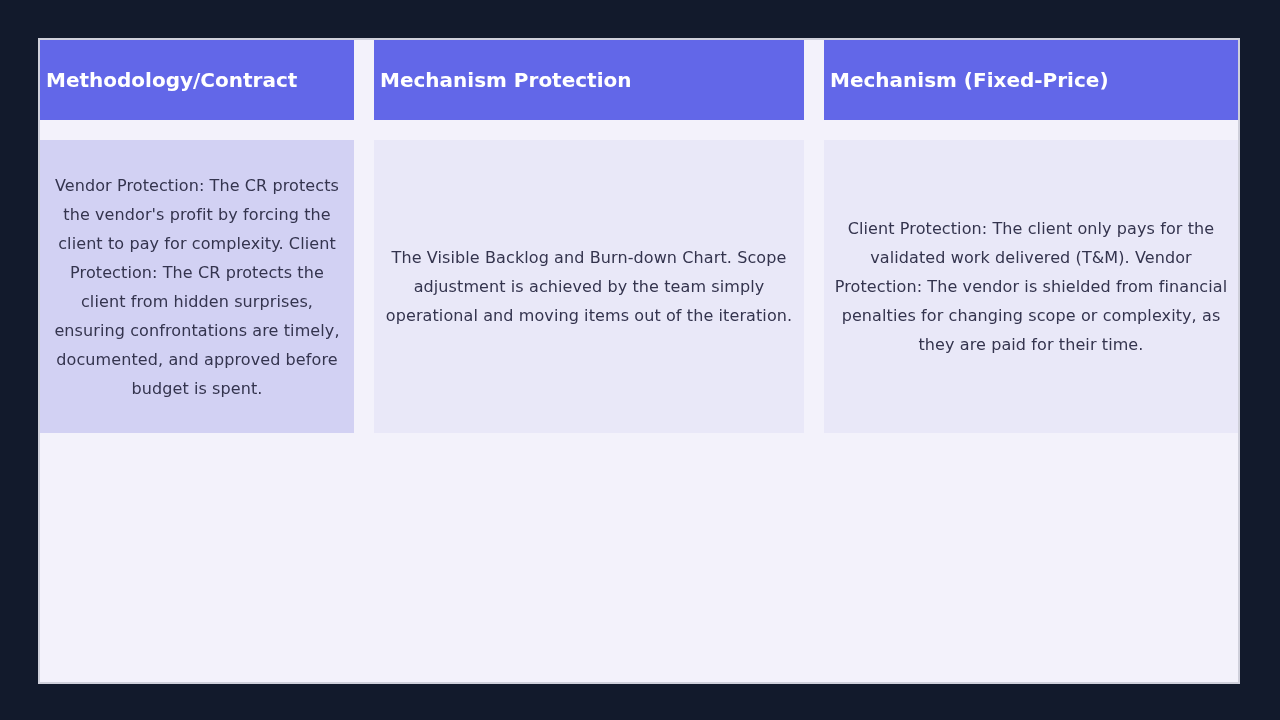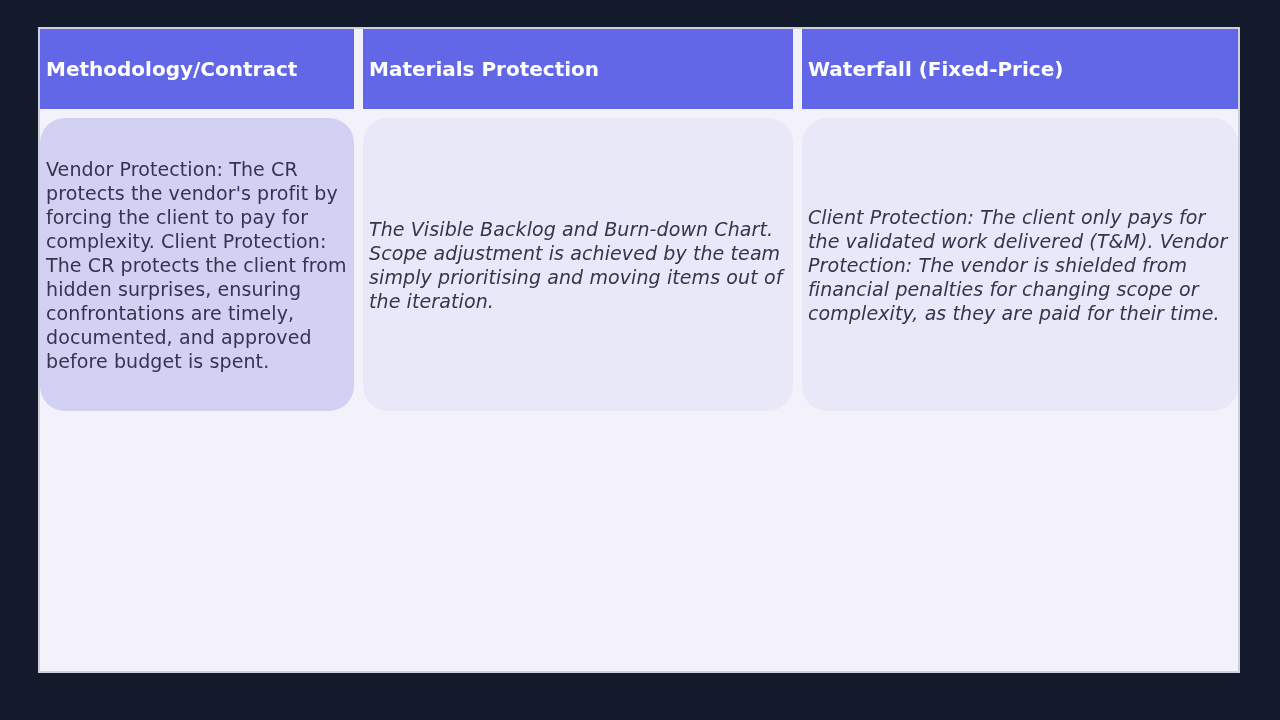--- a/index.html
+++ b/index.html
@@ -19,28 +19,29 @@
     font-family: "DejaVu Sans", "Liberation Sans", sans-serif;
     overflow: hidden;
   }
   .slide {
     position: relative;
     width: 1280px; height: 720px;
     background: var(--page-bg);
   }
   .comparison-table {
     position: absolute;
-    left: 38px; top: 27px;
+    left: 38px; top: 38px;
     width: 1202px; height: 646px;
     display: grid;
     grid-template-columns: 314px 430px 1fr;
     grid-template-rows: 80px 293px 1fr;
-    gap: 9px;
+    gap: 20px;
     background: var(--grid-line);
     border: 2px solid var(--outer-border);
+    text-align: center;
   }
   .cell {
     display: flex;
     align-items: center;
     padding: 6px 6px;
     overflow: hidden;
   }
   .cell.header {
     background: var(--accent-purple);
     color: var(--header-text);
@@ -50,38 +51,37 @@
     white-space: pre-line;
   }
   .cell.rowlabel {
     background: var(--accent-purple);
     color: var(--header-text);
     font-weight: bold;
     font-size: 20px;
     line-height: 1.3;
   }
   .cell.body1 { background: var(--row1-bg); }
-  .cell.body2 { background: var(--row2-bg); font-style: italic; }
+  .cell.body2 { background: var(--row2-bg); }
   .cell.bodytext {
     color: var(--body-text);
-    font-size: 19px;
-    line-height: 24px;
+    font-size: 16px;
+    line-height: 29px;
     letter-spacing: 0.1px;
-    border-radius: 25px;
   }
 </style>
 </head>
 <body>
 
 <div class="slide">
   <div class="comparison-table">
 
     <div class="cell header">Methodology/Contract</div>
-    <div class="cell header">Materials Protection</div>
+    <div class="cell header">Mechanism Protection</div>
 
-    <div class="cell rowlabel">Waterfall (Fixed-Price)</div>
+    <div class="cell rowlabel">Mechanism (Fixed-Price)</div>
     <div class="cell body1 bodytext">Vendor Protection: The CR protects the vendor's profit by forcing the client to pay for complexity. Client Protection: The CR protects the client from hidden surprises, ensuring confrontations are timely, documented, and approved before budget is spent.</div>
 
-    <div class="cell body2 bodytext">The Visible Backlog and Burn-down Chart. Scope adjustment is achieved by the team simply prioritising and moving items out of the iteration.</div>
+    <div class="cell body2 bodytext">The Visible Backlog and Burn-down Chart. Scope adjustment is achieved by the team simply operational and moving items out of the iteration.</div>
     <div class="cell body2 bodytext">Client Protection: The client only pays for the validated work delivered (T&amp;M). Vendor Protection: The vendor is shielded from financial penalties for changing scope or complexity, as they are paid for their time.</div>
 
   </div>
 </div>
 
 </body></html>

